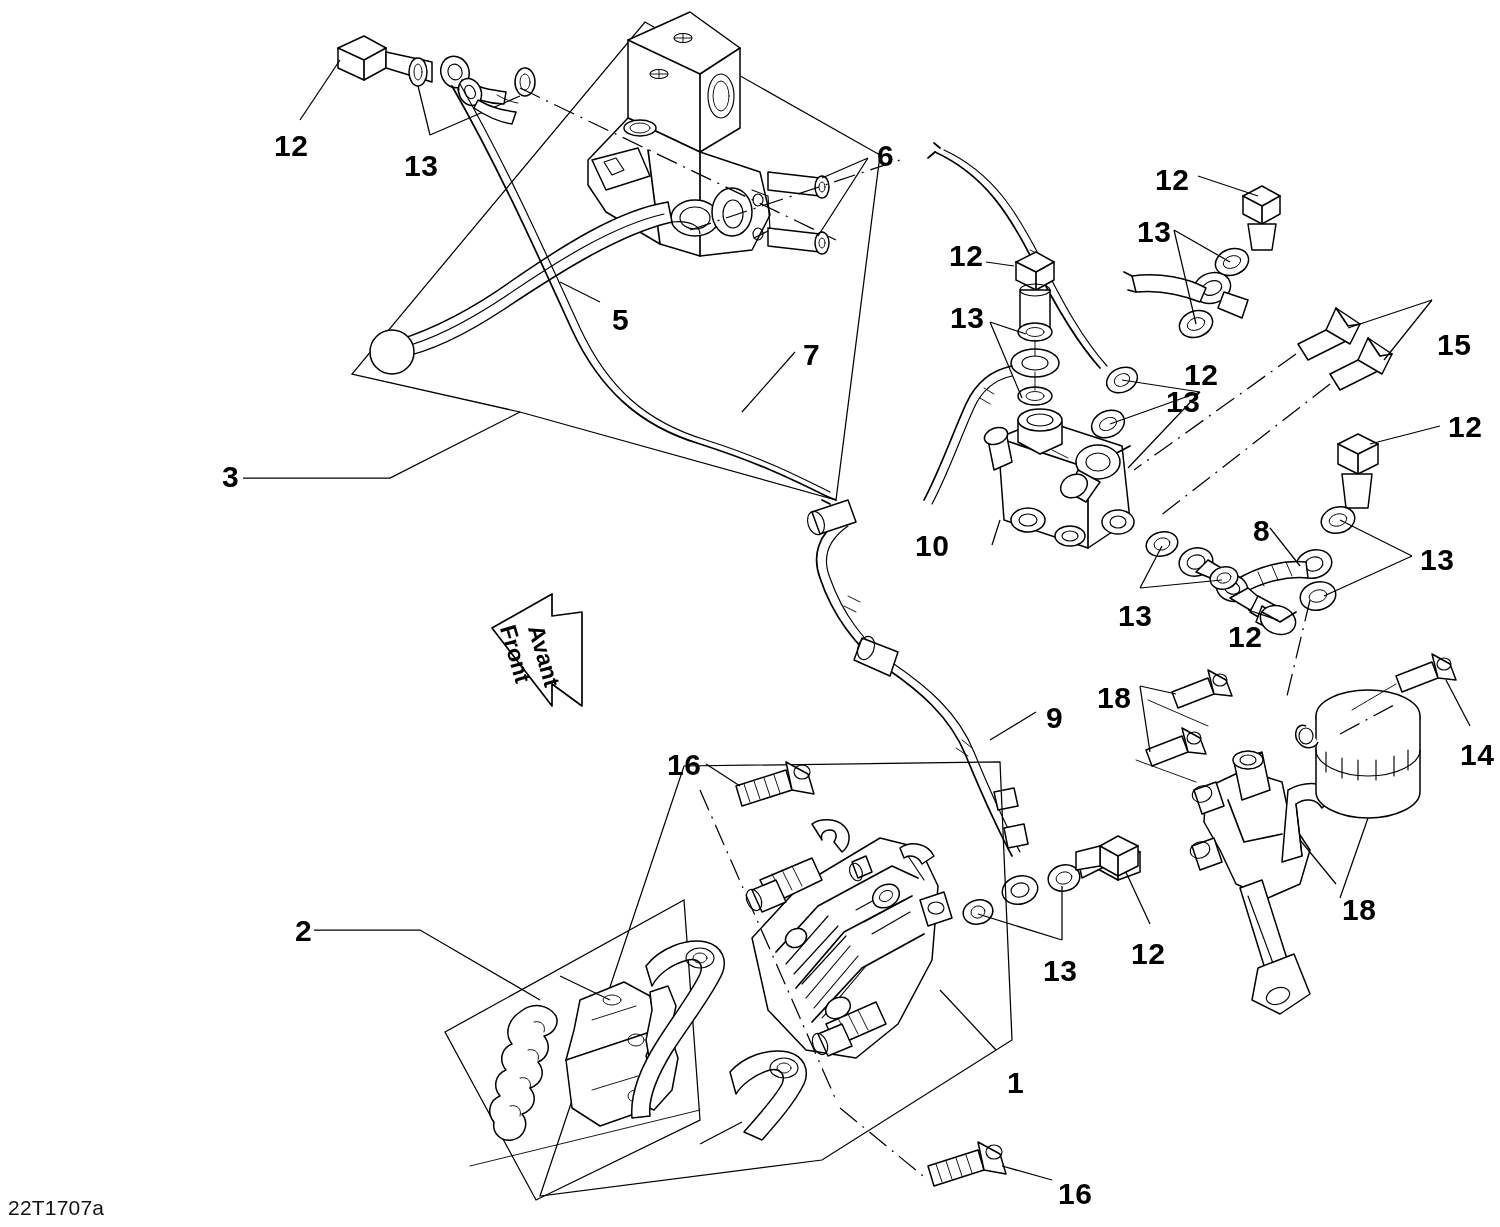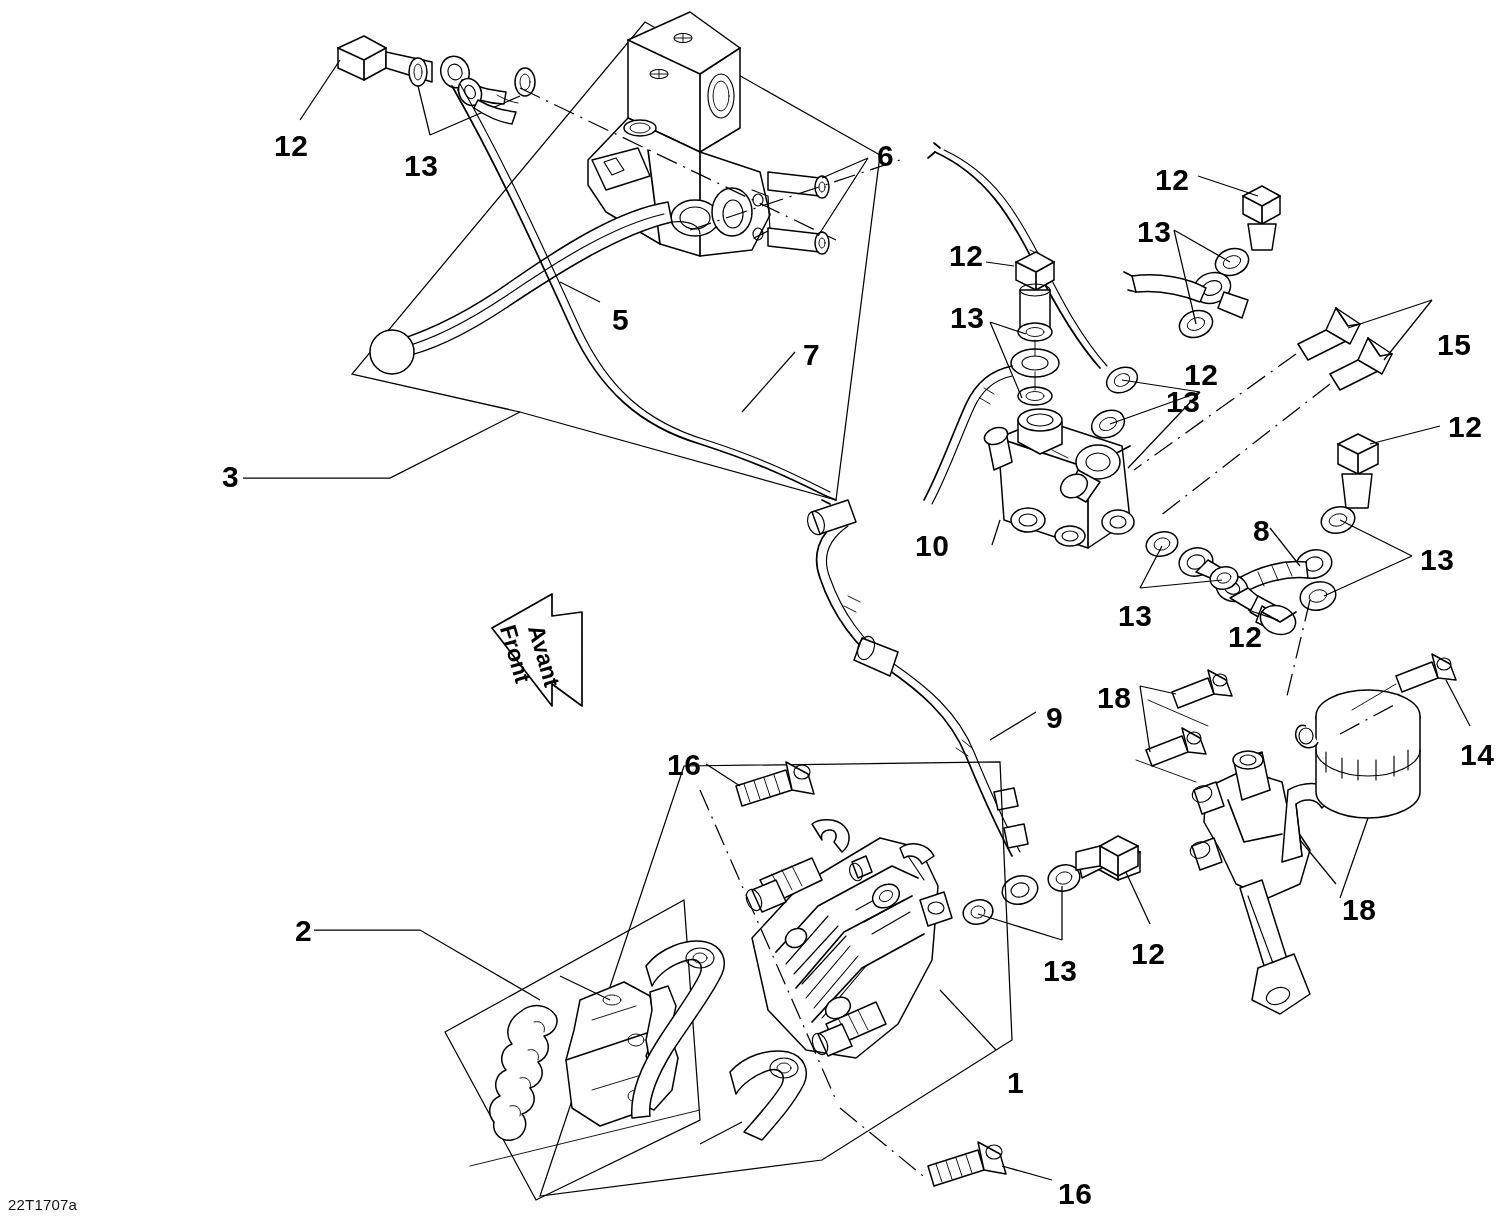--- a/index.html
+++ b/index.html
@@ -18,21 +18,21 @@
     font-size:30px;
     color:#000;
     line-height:1;
     white-space:nowrap;
     letter-spacing:0.5px;
   }
   .wm{
     position:absolute;
     left:8px;top:1196px;
     font-family:"Liberation Sans", sans-serif;
-    font-size:15px;
+    font-size:21px;
     color:#111;
     letter-spacing:0.2px;
   }
   .frontlbl{
     position:absolute;
     font-family:"Liberation Sans", sans-serif;
     font-weight:700;
     font-size:23px;
     color:#000;
     white-space:nowrap;

